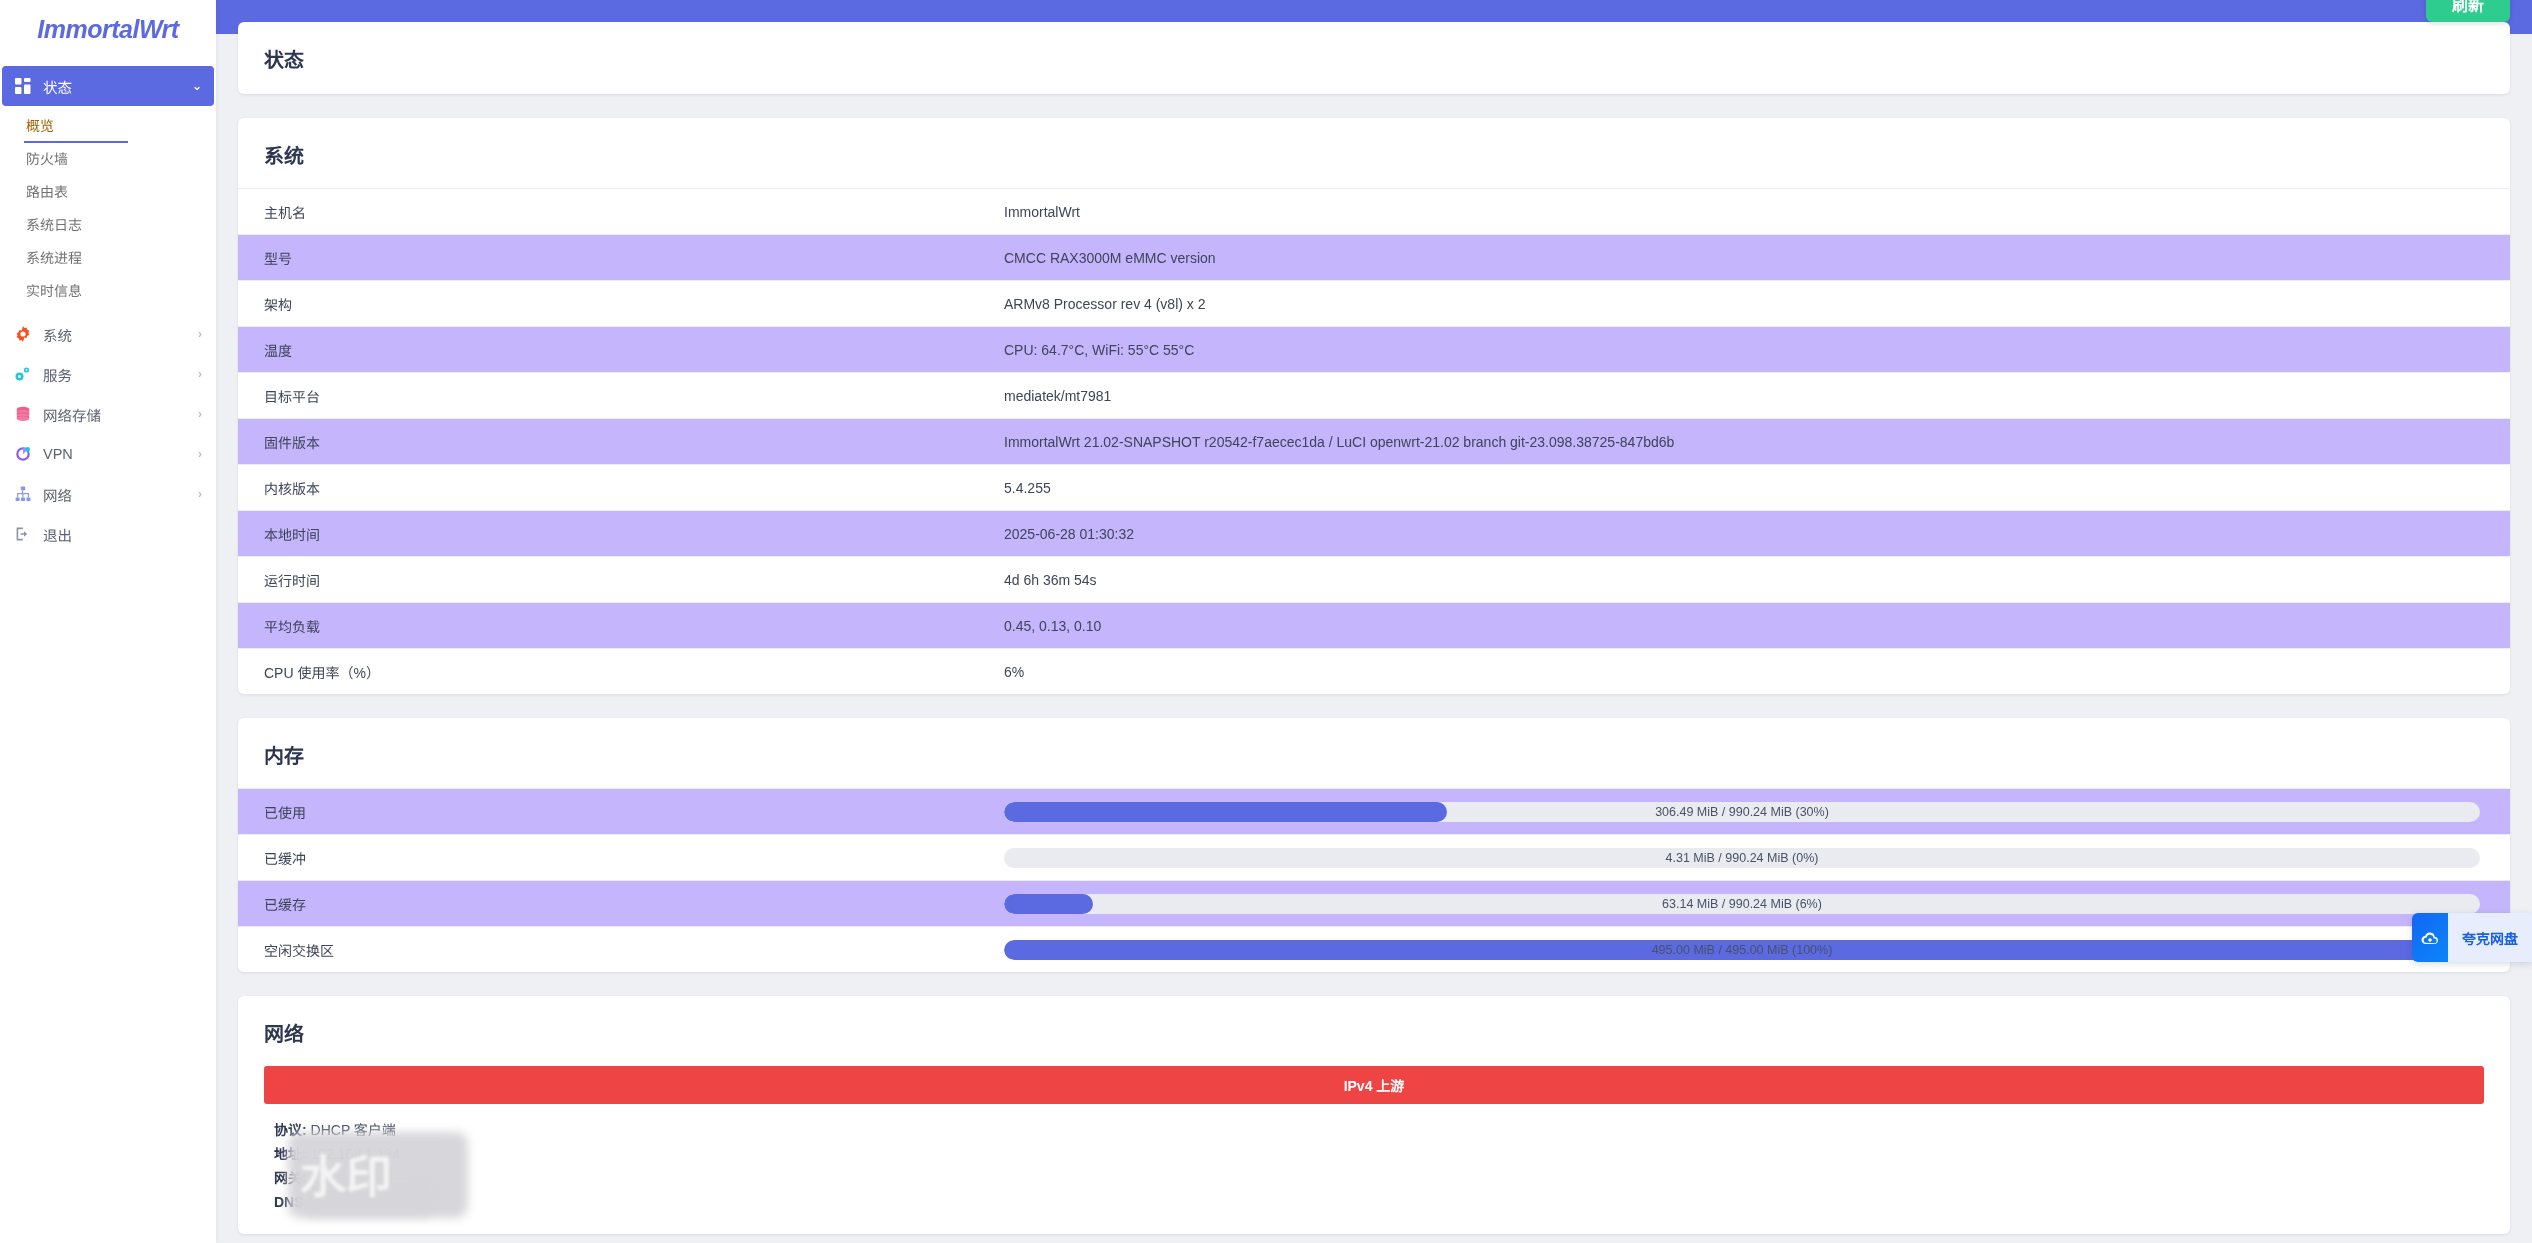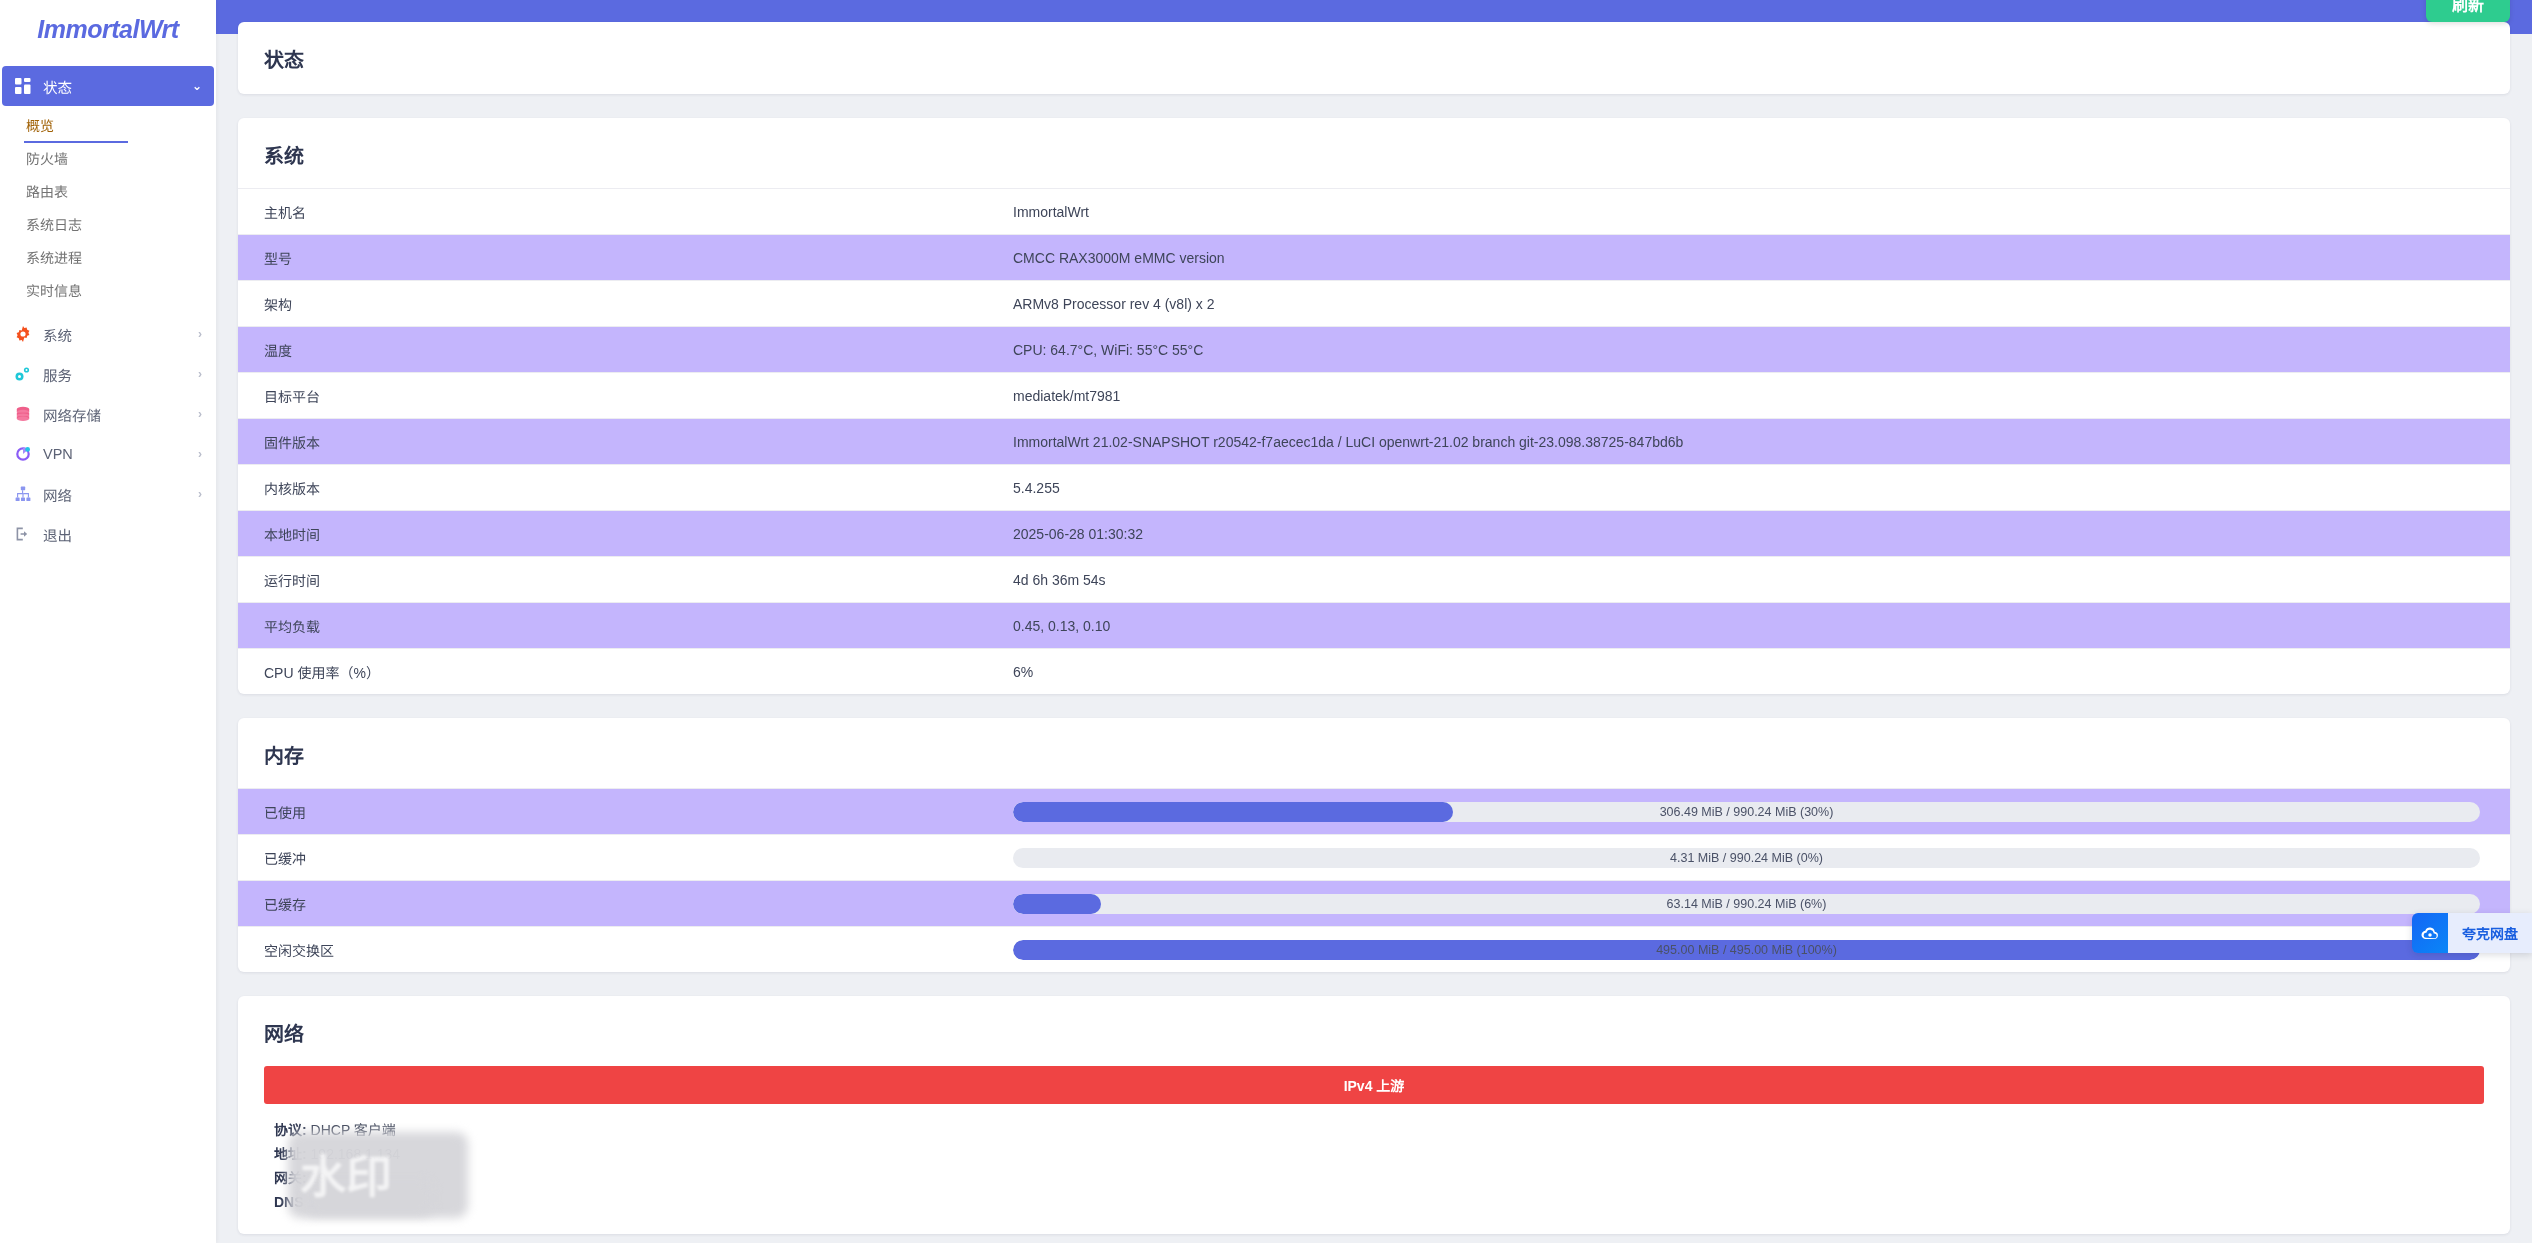--- a/index.html
+++ b/index.html
@@ -120,21 +120,20 @@
   .card-title.tight { padding-bottom: 19px; }
 
   
   .row {
     display: flex; align-items: center;
     min-height: 46px;
     border-top: 1px solid #ececf1;
     padding: 0 26px;
     font-size: 14px;
     color: #3e4559;
-    gap: 9px;
   }
   .row .k {
     flex: 0 0 740px;
     color: #3e4559;
   }
   .row .v {
     flex: 1 1 auto;
     color: #3e4559;
     white-space: nowrap;
   }
@@ -200,21 +199,21 @@
     filter: blur(1.5px);
     user-select: none;
   }
 
   
   .float-widget {
     position: absolute;
     right: 0px; top: 913px;
     z-index: 60;
     display: flex; align-items: stretch;
-    height: 40px;
+    height: 49px;
     border-radius: 6px 0 0 6px;
     overflow: hidden;
     box-shadow: 0 2px 7px rgba(28,35,61,.16);
   }
   .fw-icon {
     width: 36px;
     background: linear-gradient(135deg,#1466f5,#0a86f7);
     display: flex; align-items: center; justify-content: center;
   }
   .fw-label {

